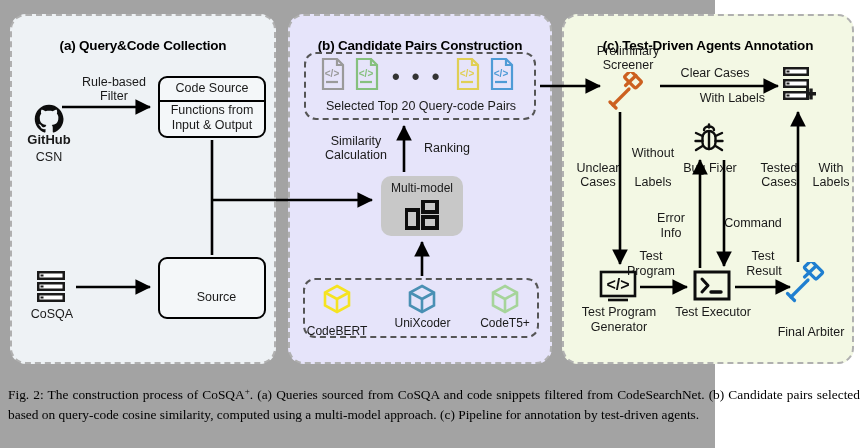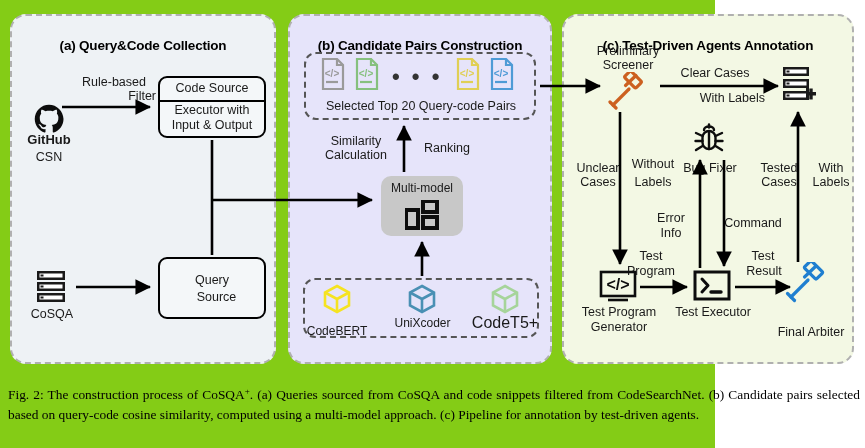--- a/index.html
+++ b/index.html
@@ -6,21 +6,21 @@
   html, body {
     margin: 0; padding: 0;
     width: 865px; height: 448px;
     background: #ffffff;
     font-family: "Liberation Sans", sans-serif;
     overflow: hidden;
   }
   #figure {
     position: relative;
     width: 715px; height: 448px;
-    background: #84cc16;
+    background: #a3a3a3;
   }
   
   .panel {
     position: absolute;
     border: 2px dashed #b0b0b0;
     border-radius: 16px;
   }
   #panel-a { left: 10px;  top: 14px; width: 266px; height: 350px; background:#eef2f5; }
   #panel-b { left: 288px; top: 14px; width: 264px; height: 350px; background:#e6e4fa; }
   #panel-c { left: 562px; top: 14px; width: 292px; height: 350px; background:#f3f8e4; }
@@ -119,46 +119,45 @@
 
   <div class="icon" style="left:34px; top:104px;">
     <svg width="30" height="30" viewBox="0 0 24 24">
       <path fill="#0d0d0d" d="M12 .5C5.7.5.6 5.6.6 11.9c0 5 3.3 9.3 7.8 10.8.6.1.8-.2.8-.6v-2.1c-3.2.7-3.8-1.4-3.8-1.4-.5-1.3-1.3-1.7-1.3-1.7-1-.7.1-.7.1-.7 1.1.1 1.7 1.1 1.7 1.1 1 1.7 2.6 1.2 3.3.9.1-.7.4-1.2.7-1.5-2.6-.3-5.3-1.3-5.3-5.8 0-1.3.5-2.3 1.2-3.2-.1-.3-.5-1.5.1-3.1 0 0 1-.3 3.3 1.2.9-.3 1.9-.4 2.9-.4s2 .1 2.9.4c2.2-1.5 3.2-1.2 3.2-1.2.6 1.6.2 2.8.1 3.1.8.8 1.2 1.9 1.2 3.2 0 4.6-2.7 5.5-5.3 5.8.4.4.8 1.1.8 2.2v3.3c0 .4.2.7.8.6 4.6-1.5 7.8-5.8 7.8-10.8C23.4 5.6 18.3.5 12 .5z"></path>
     </svg>
   </div>
   <div class="lbl bold" style="left:14px; top:133px; width:70px; font-size:13px;">GitHub</div>
   <div class="lbl" style="left:14px; top:150px; width:70px;">CSN</div>
 
   <div class="lbl" style="left:72px; top:75px; width:84px;">Rule-based</div>
-  <div class="lbl" style="left:72px; top:89px; width:84px;text-align:right;">Filter</div>
+  <div class="lbl" style="left:72px; top:89px; width:84px;">Filter</div>
 
   <div class="rbox" style="left:158px; top:76px; width:108px; height:62px;">
     <div class="rbox-div"></div>
     <div class="rbox-txt" style="top:3px;">Code Source</div>
-    <div class="rbox-txt" style="top:25px;">Executor with</div>
+    <div class="rbox-txt" style="top:25px;">Functions from</div>
     <div class="rbox-txt" style="top:40px;">Input &amp; Output</div>
   </div>
 
   <div class="icon" style="left:36px; top:270px;">
     <svg width="30" height="34" viewBox="0 0 30 34">
       <rect x="1" y="1" width="28" height="9" fill="#1a1a1a"></rect>
       <rect x="3.5" y="3.5" width="23" height="4" fill="#ffffff"></rect>
       <rect x="4.5" y="4.5" width="3" height="2" fill="#1a1a1a"></rect>
       <rect x="1" y="12" width="28" height="9" fill="#1a1a1a"></rect>
       <rect x="3.5" y="14.5" width="23" height="4" fill="#ffffff"></rect>
       <rect x="4.5" y="15.5" width="3" height="2" fill="#1a1a1a"></rect>
       <rect x="1" y="23" width="28" height="9" fill="#1a1a1a"></rect>
       <rect x="3.5" y="25.5" width="23" height="4" fill="#ffffff"></rect>
       <rect x="4.5" y="26.5" width="3" height="2" fill="#1a1a1a"></rect>
     </svg>
   </div>
   <div class="lbl" style="left:14px; top:307px; width:76px;">CoSQA</div>
 
   <div class="rbox" style="left:158px; top:257px; width:108px; height:62px;">
-    <div class="rbox-txt" style="top:14px;">Query</div>
     <div class="rbox-txt" style="top:31px;padding-left:9px;">Source</div>
   </div>
 
   <div class="panel" id="panel-b">
     <div class="panel-title" id="title-b">(b) Candidate Pairs Construction</div>
   </div>
 
   <div class="dashgroup" id="pairs-group"></div>
 
   <div class="icon" style="left:320px; top:58px;">
@@ -227,21 +226,21 @@
     </svg>
   </div>
   <div class="lbl" style="left:385px; top:316px; width:75px; font-size:12px;">UniXcoder</div>
 
   <div class="icon" style="left:490px; top:284px;">
     <svg width="30" height="30" viewBox="0 0 30 30">
       <path d="M15 2 L27 8.5 V21.5 L15 28 L3 21.5 V8.5 Z" fill="none" stroke="#a6d49a" stroke-width="2.6"></path>
       <path d="M15 15 L27 8.5 M15 15 L3 8.5 M15 15 V28" fill="none" stroke="#a6d49a" stroke-width="2.6"></path>
     </svg>
   </div>
-  <div class="lbl" style="left:470px; top:316px; width:70px; font-size:16px;">CodeT5+</div>
+  <div class="lbl" style="left:470px; top:316px; width:70px; font-size:12px;">CodeT5+</div>
 
   <div class="panel" id="panel-c">
     <div class="panel-title" id="title-c">(c) Test-Driven Agents Annotation</div>
   </div>
 
   <div class="lbl" style="left:578px; top:44px; width:100px;">Preliminary</div>
   <div class="lbl" style="left:578px; top:58px; width:100px;">Screener</div>
   <div class="icon" style="left:608px; top:72px;">
     <svg width="40" height="38" viewBox="0 0 40 38">
       <g stroke="#cc6020" stroke-width="3.2" fill="none" stroke-linejoin="round" stroke-linecap="round">
@@ -268,21 +267,21 @@
       <rect x="3.5" y="27.5" width="21" height="4" fill="#ffffff"></rect>
       <rect x="4.5" y="28.5" width="3" height="2" fill="#1a1a1a"></rect>
       <rect x="24" y="21" width="3" height="13" fill="#1a1a1a"></rect>
       <rect x="24" y="26" width="10" height="3.5" fill="#1a1a1a"></rect>
       <rect x="27.3" y="22.5" width="3.4" height="11" fill="#1a1a1a"></rect>
     </svg>
   </div>
 
   <div class="lbl" style="left:570px; top:161px; width:56px;">Unclear</div>
   <div class="lbl" style="left:570px; top:175px; width:56px;">Cases</div>
-  <div class="lbl" style="left:625px; top:157px; width:56px;">Without</div>
+  <div class="lbl" style="left:625px; top:146px; width:56px;">Without</div>
   <div class="lbl" style="left:625px; top:175px; width:56px;">Labels</div>
 
   <div class="icon" style="left:692px; top:122px;">
     <svg width="34" height="34" viewBox="0 0 34 34">
       <g stroke="#0d0d0d" stroke-width="2.4" fill="none" stroke-linecap="round">
         <path d="M12 8 a5 3.5 0 0 1 10 0"></path>
         <path d="M17 2.5 v3"></path>
         <rect x="10.5" y="9" width="13" height="18" rx="6.5"></rect>
         <line x1="17" y1="11" x2="17" y2="27"></line>
         <line x1="10.5" y1="14" x2="4" y2="11"></line>

